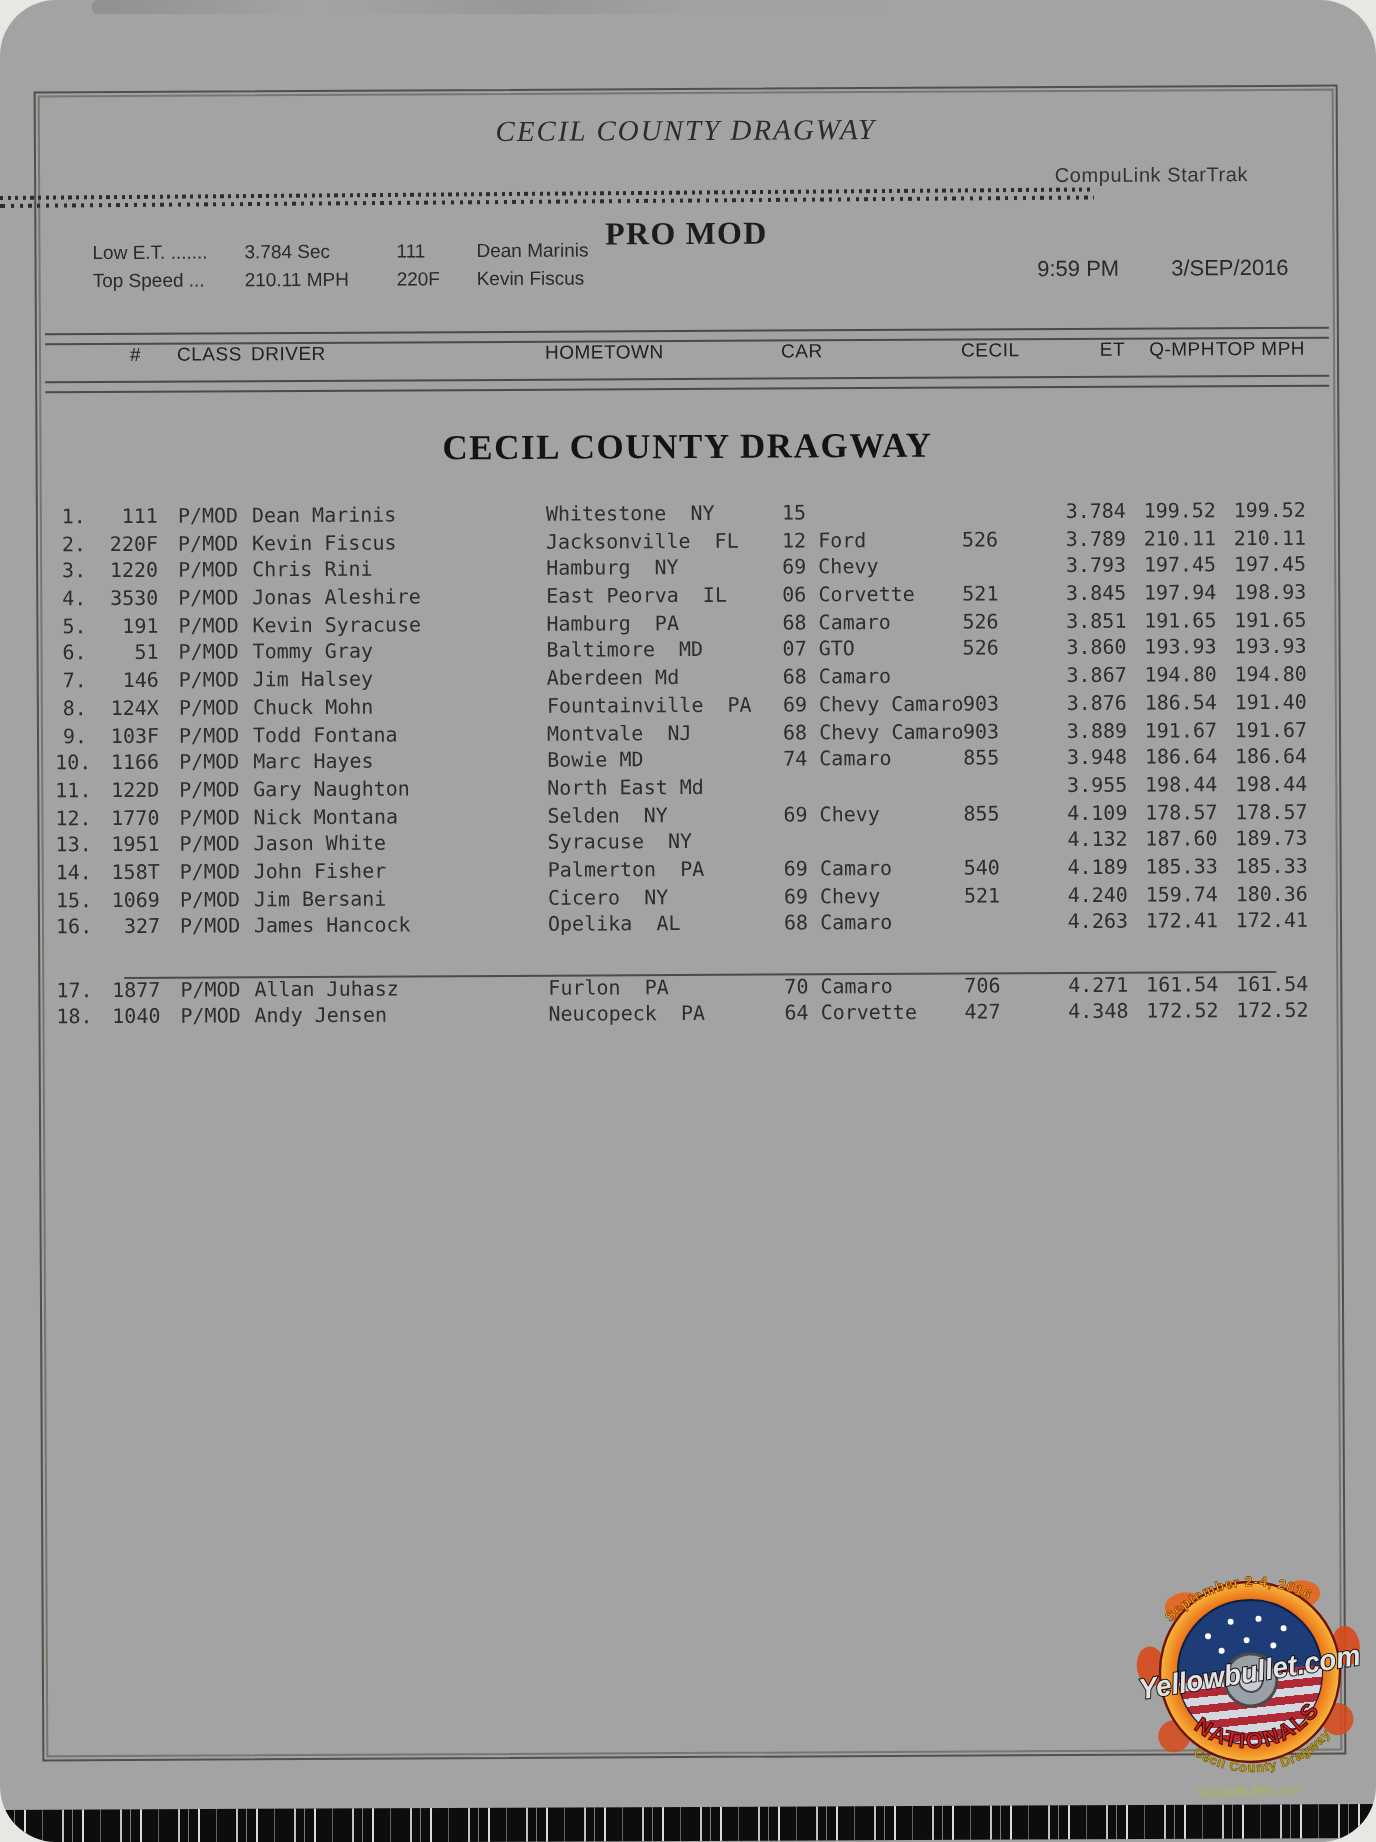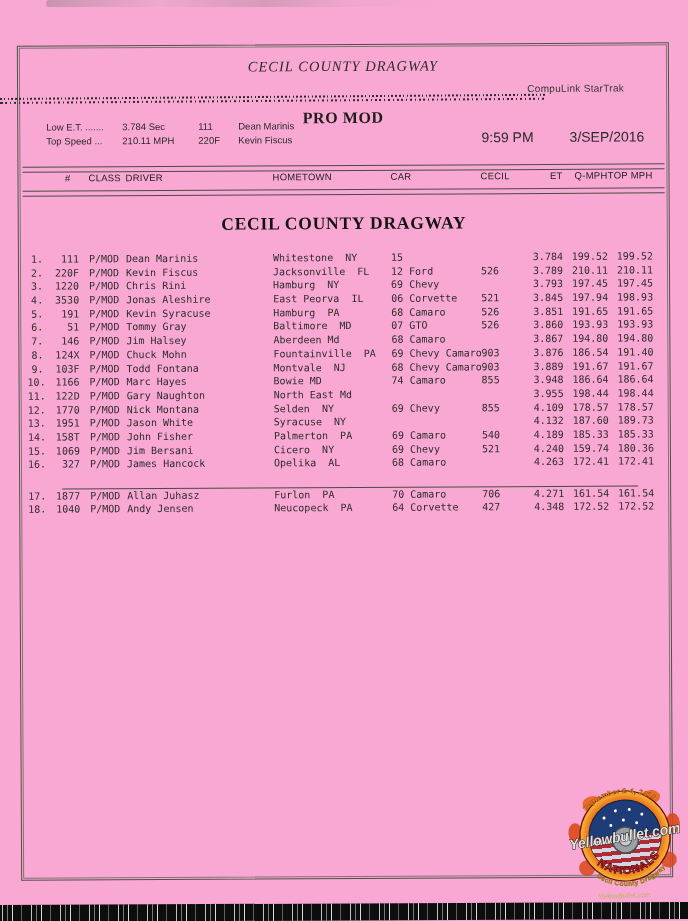--- a/index.html
+++ b/index.html
@@ -1,17 +1,17 @@
 <!DOCTYPE html>
 <html><head>
 <meta charset="utf-8">
 <style>
   html,body{margin:0;padding:0;}
   body{background:#e9e7e3;font-family:"Liberation Sans",sans-serif;}
-  .screen{position:relative;width:688px;height:921px;background:#f9a8d4;overflow:hidden;}
+  .screen{position:relative;width:688px;height:921px;background:#a3a3a3;overflow:hidden;border-radius:28px;}
 
   
   .smudge{position:absolute;top:0;left:46px;width:400px;height:7px;
     background:linear-gradient(90deg,rgba(110,110,110,.35),rgba(170,170,170,.12) 28%,rgba(120,120,120,.28) 55%,rgba(150,150,150,.1) 75%,transparent);
     border-radius:3px;}
 
   
   .frame{position:absolute;left:19px;top:44px;width:650px;height:833px;
     border:1px solid #53504b;transform:rotate(-0.3deg);transform-origin:50% 50%;}
   .frame-inner{position:absolute;inset:1px;border:1px solid #7a766f;}
@@ -31,21 +31,21 @@
     background-position:0 0,1px 3.6px;
     background-repeat:repeat-x;}
 
   .class-title{position:absolute;top:64px;left:0;right:0;text-align:center;
     font-family:"Liberation Serif",serif;font-weight:bold;font-size:16px;
     letter-spacing:.6px;color:#1e1d1b;}
 
   .qualblock{position:absolute;top:74px;left:28px;font-size:9.5px;color:#2b2a28;line-height:13.5px;}
   .qualblock .qrow{display:grid;grid-template-columns:76px 76px 30px auto;}
   .qualblock .qtitle{margin-left:-10px;}
-  .timedate{position:absolute;top:85px;right:24px;display:flex;gap:36px;font-size:14px;color:#2b2a28;}
+  .timedate{position:absolute;top:85px;right:24px;display:flex;gap:26px;font-size:11px;color:#2b2a28;}
 
   .rule{position:absolute;left:4px;right:4px;height:4px;border-top:1px solid #4c4a46;border-bottom:1px solid #4c4a46;}
   .rule.top{top:120px;}
   .rule.bottom{top:144px;}
 
   
   .cols{display:grid;grid-template-columns:16px 36px 47px 147px 118px 90px 50px 32px 45px 45px;}
   .c-pos,.c-num,.c-et,.c-q,.c-t{text-align:right;}
   .c-cls{padding-left:10px;}
   .thead{position:absolute;left:8px;top:126px;right:6px;font-size:9.5px;color:#22211f;letter-spacing:.25px;}

